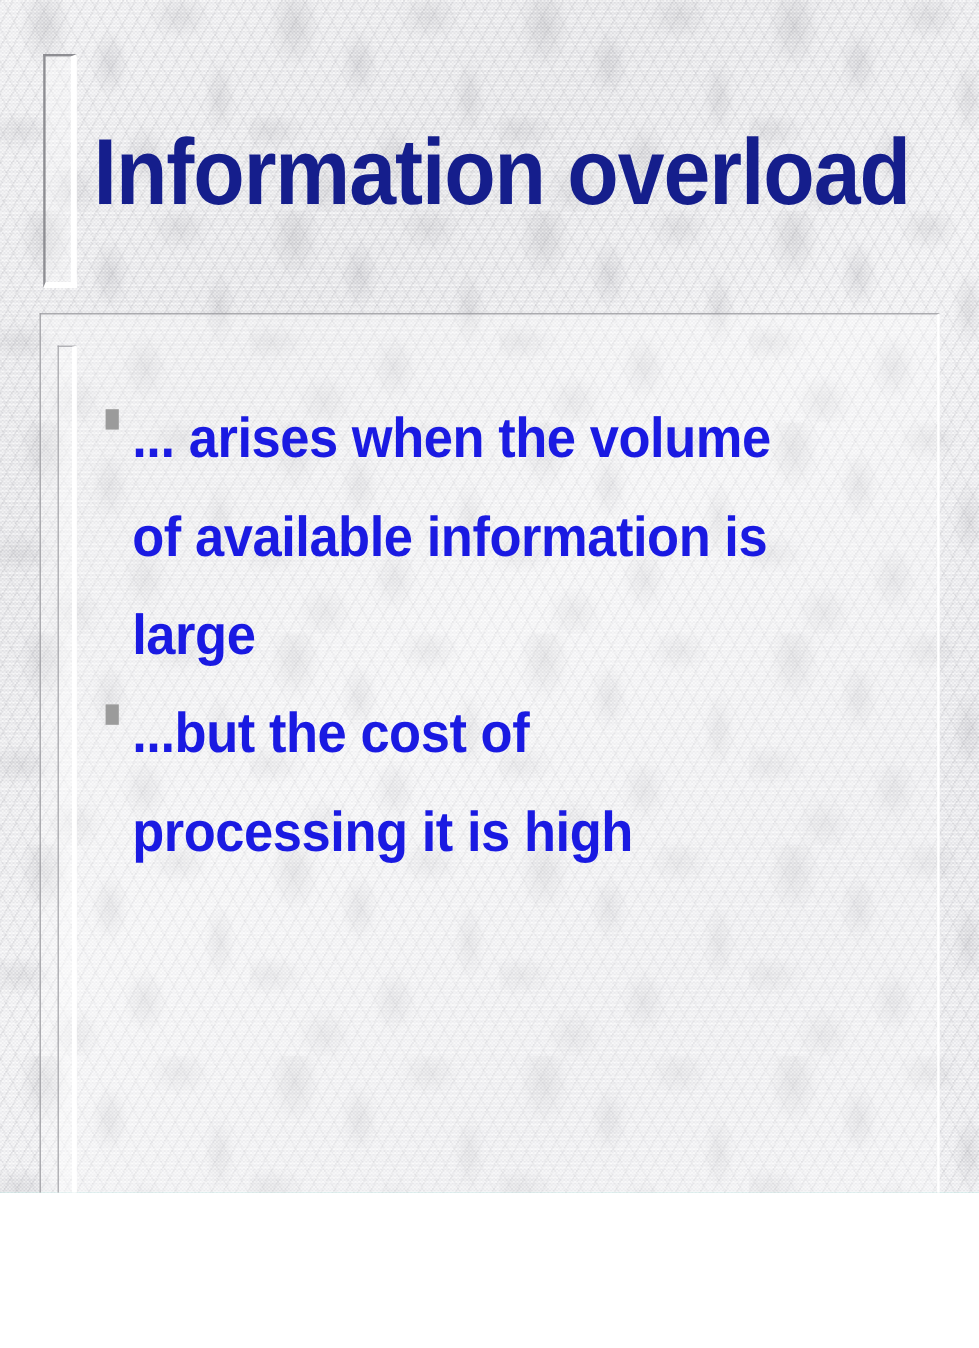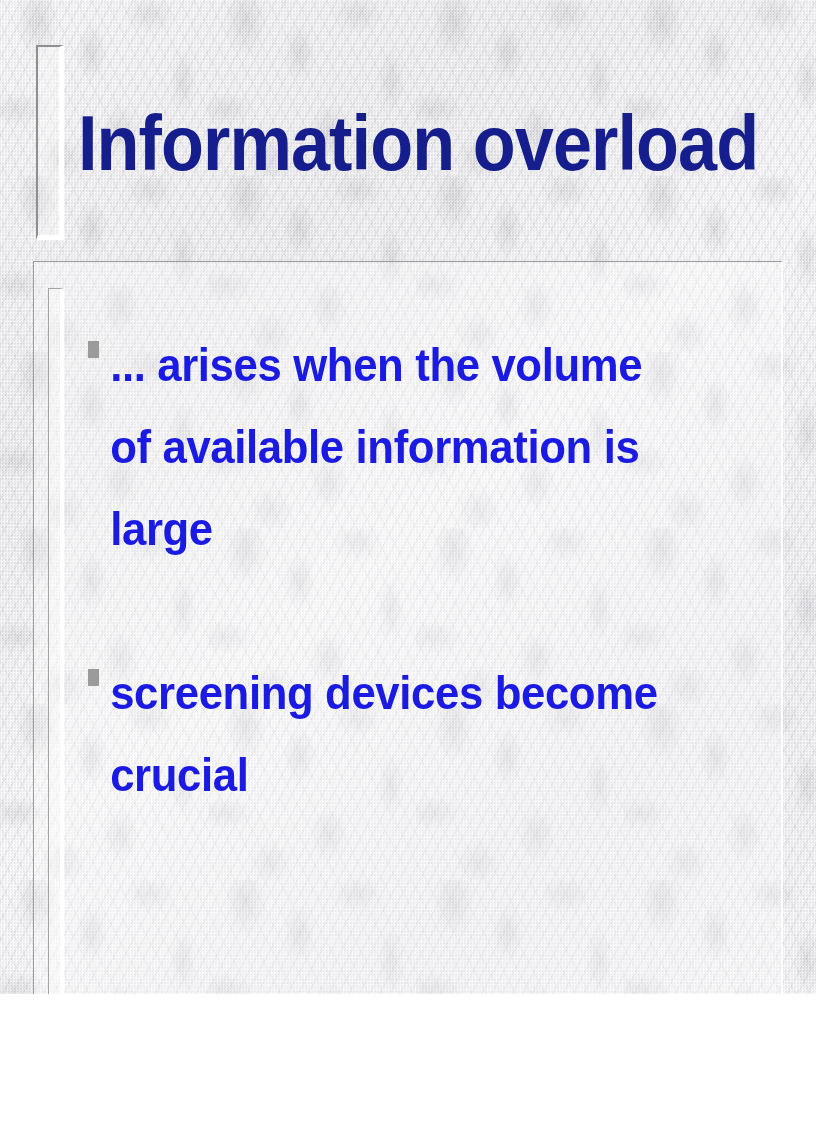--- a/index.html
+++ b/index.html
@@ -188,23 +188,23 @@
   <div class="content-frame"></div>
   <div class="content-bar"></div>
 
   <div class="body">
 
     <div class="bullet-row">
       <span class="bullet-marker"></span>
       <p class="bullet-text">... arises when the volume of available information is large</p>
     </div>
 
-
-    <div class="bullet-row gap-before">
+    <div class="bullet-row">
       <span class="bullet-marker"></span>
-      <p class="bullet-text">screening devices become crucial</p>
+      <p class="bullet-text">...but the cost of processing it is high</p>
     </div>
 
+
   </div>
 
   <div class="page-number">11.6</div>
 
 </div>
 
 </body></html>

